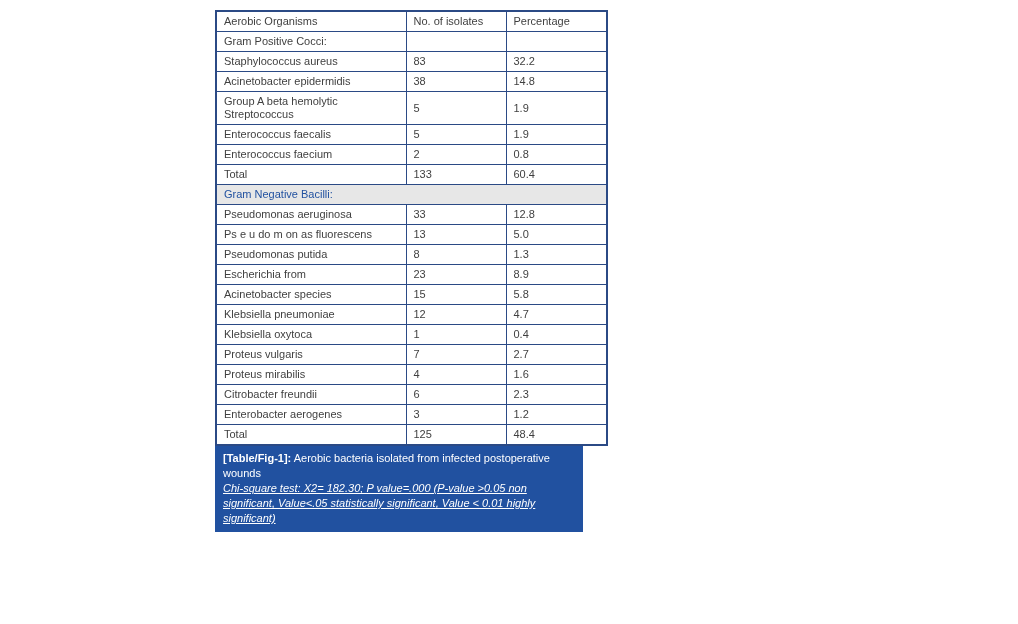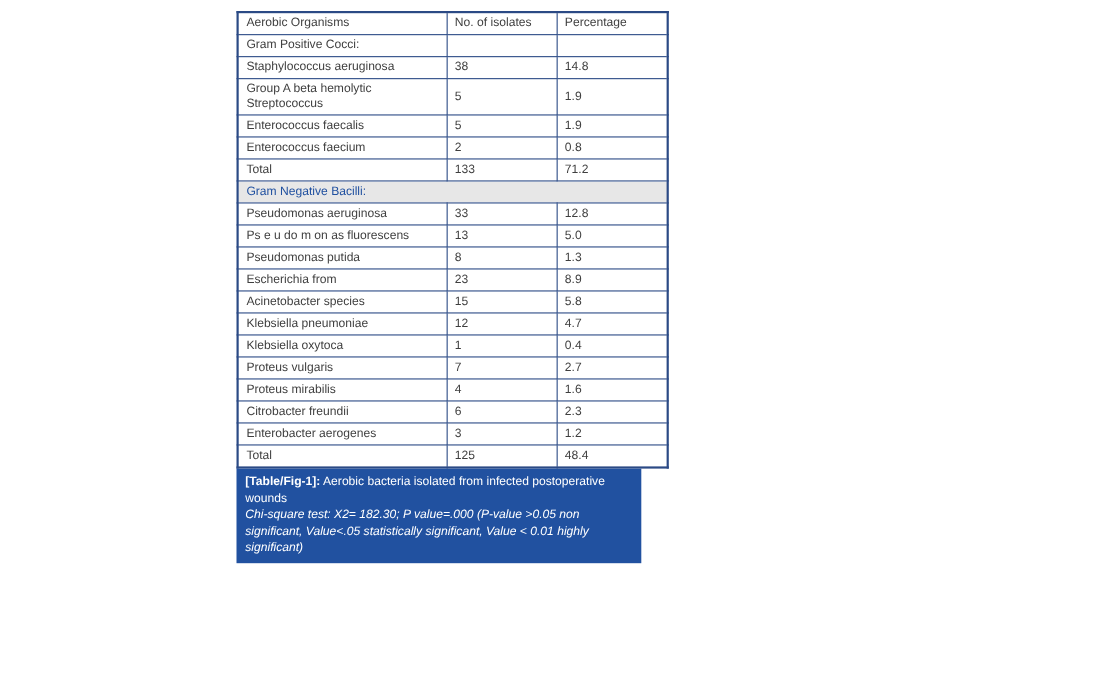--- a/index.html
+++ b/index.html
@@ -46,21 +46,21 @@
   }
   .caption {
     background: var(--accent);
     color: var(--caption-text);
     padding: 5px 8px 6px 8px;
     font-size: 11px;
     line-height: 15px;
     min-height: 80px;
   }
   .caption-tag { font-weight: bold; margin-top: 44px; }
-  .caption-stats { font-style: italic; }
+  .caption-stats { font-style: italic; text-decoration: underline; }
 </style>
 </head>
 <body>
 
 <div class="figure">
   <table>
     <colgroup>
       <col style="width:190px">
       <col style="width:100px">
       <col style="width:101px">
@@ -72,21 +72,26 @@
         <th>Percentage</th>
       </tr>
     </thead>
     <tbody id="table-body">
         <tr>
           <td>Gram Positive Cocci:</td>
           <td></td>
           <td></td>
         </tr>
         <tr>
-          <td>Staphylococcus aeruginosa</td>
+          <td>Staphylococcus aureus</td>
+          <td>83</td>
+          <td>32.2</td>
+        </tr>
+        <tr>
+          <td>Acinetobacter epidermidis</td>
           <td>38</td>
           <td>14.8</td>
         </tr>
         <tr>
           <td>Group A  beta hemolytic Streptococcus</td>
           <td>5</td>
           <td>1.9</td>
         </tr>
         <tr>
           <td>Enterococcus faecalis</td>
@@ -94,21 +99,21 @@
           <td>1.9</td>
         </tr>
         <tr>
           <td>Enterococcus faecium</td>
           <td>2</td>
           <td>0.8</td>
         </tr>
         <tr>
           <td>Total</td>
           <td>133</td>
-          <td>71.2</td>
+          <td>60.4</td>
         </tr>
         <tr class="section-gray">
           <td colspan="3">Gram Negative Bacilli:</td>
         </tr>
         <tr>
           <td>Pseudomonas aeruginosa</td>
           <td>33</td>
           <td>12.8</td>
         </tr>
         <tr>

